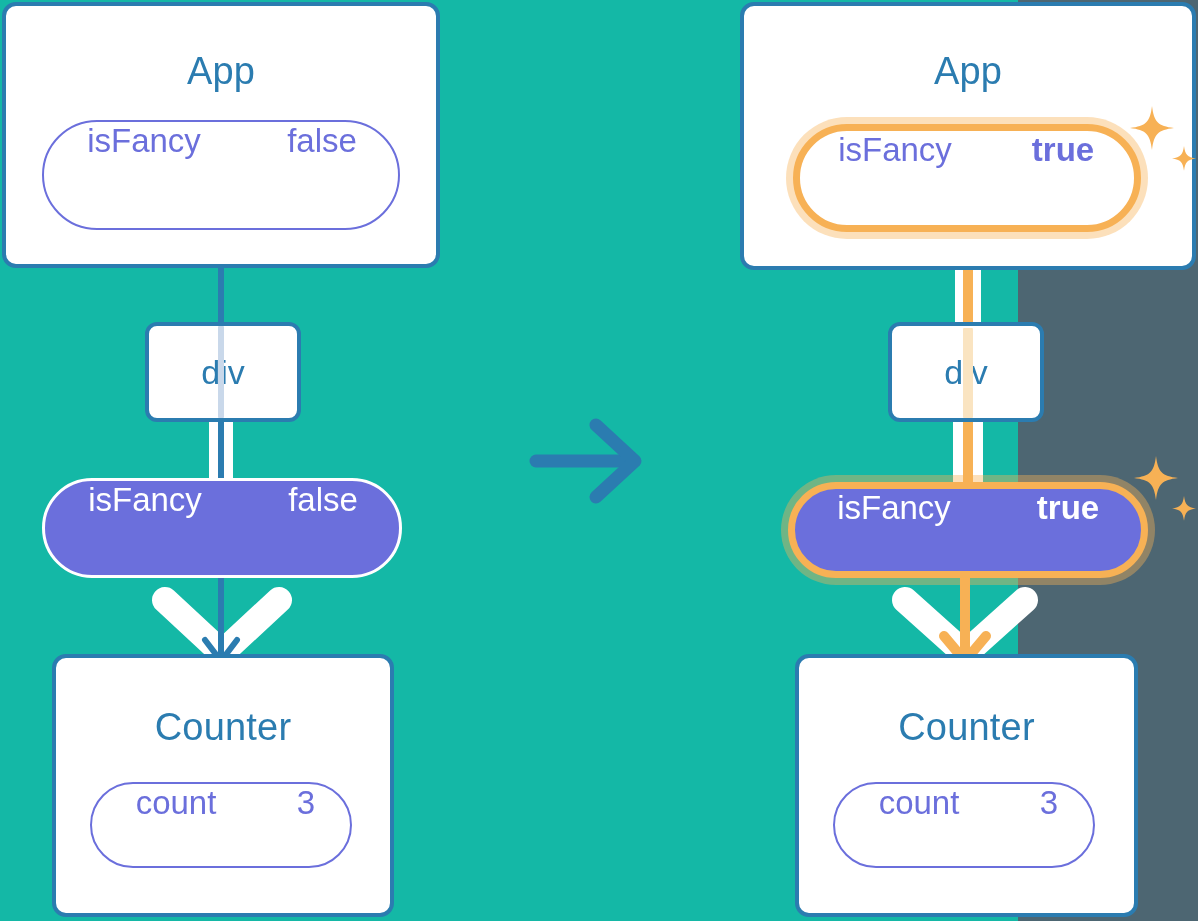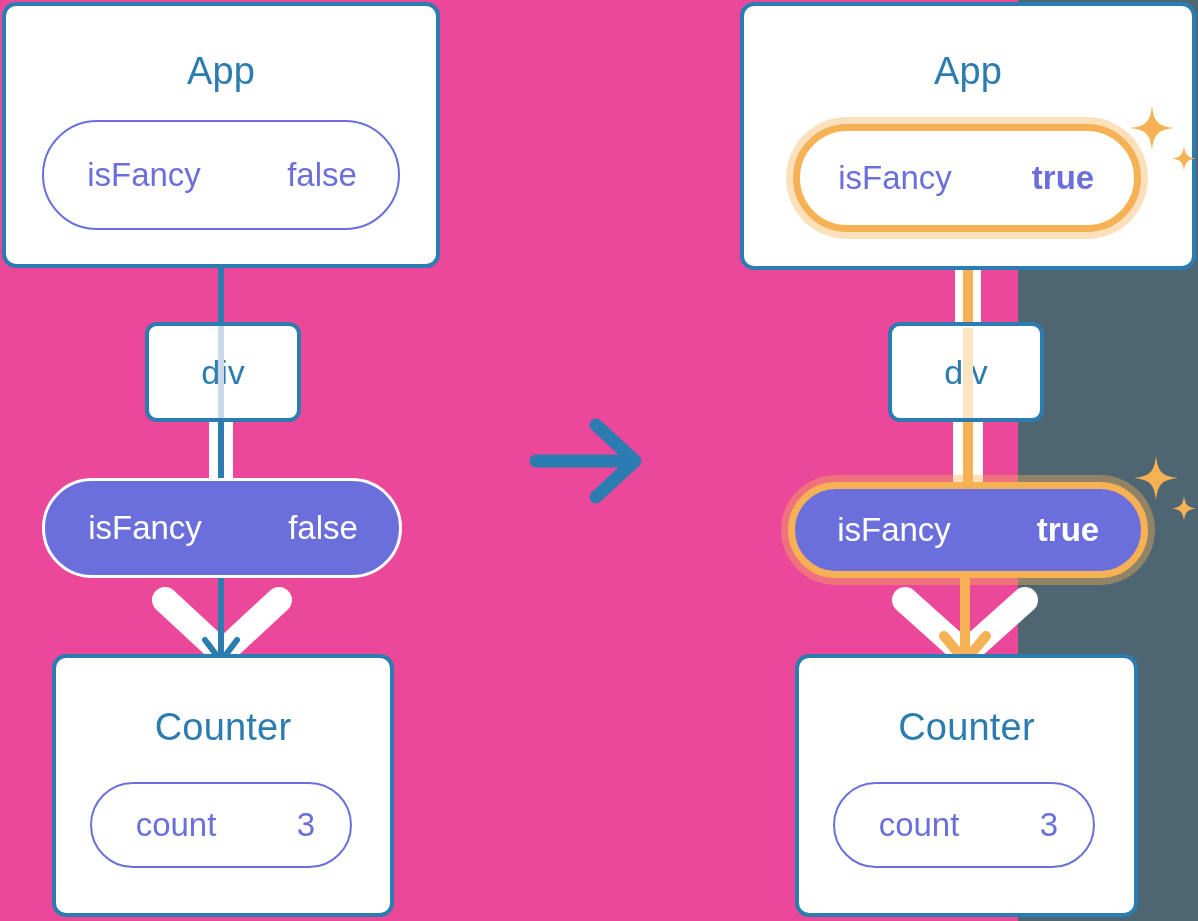--- a/index.html
+++ b/index.html
@@ -11,21 +11,21 @@
   body {
     width: 1198px;
     height: 921px;
     overflow: hidden;
     font-family: "Liberation Sans", sans-serif;
   }
   #stage {
     position: relative;
     width: 1018px;
     height: 921px;
-    background: #ec4899;
+    background: #14b8a6;
   }
 
   
   .abs { position: absolute; }
 
   
   .card {
     position: absolute;
     background: #ffffff;
     border: 4px solid #2b7cb0;
@@ -59,21 +59,21 @@
     font-size: 34px;
     z-index: 40;
   }
   .domnode span { position: relative; z-index: 3; }
 
   
   .pill {
     position: absolute;
     box-sizing: border-box;
     display: flex;
-    align-items: center;
+    align-items: flex-start;
     border-radius: 999px;
     overflow: visible;
     z-index: 50;
   }
   .pill .half {
     display: flex;
     align-items: center;
     justify-content: center;
     box-sizing: border-box;
     white-space: nowrap;

